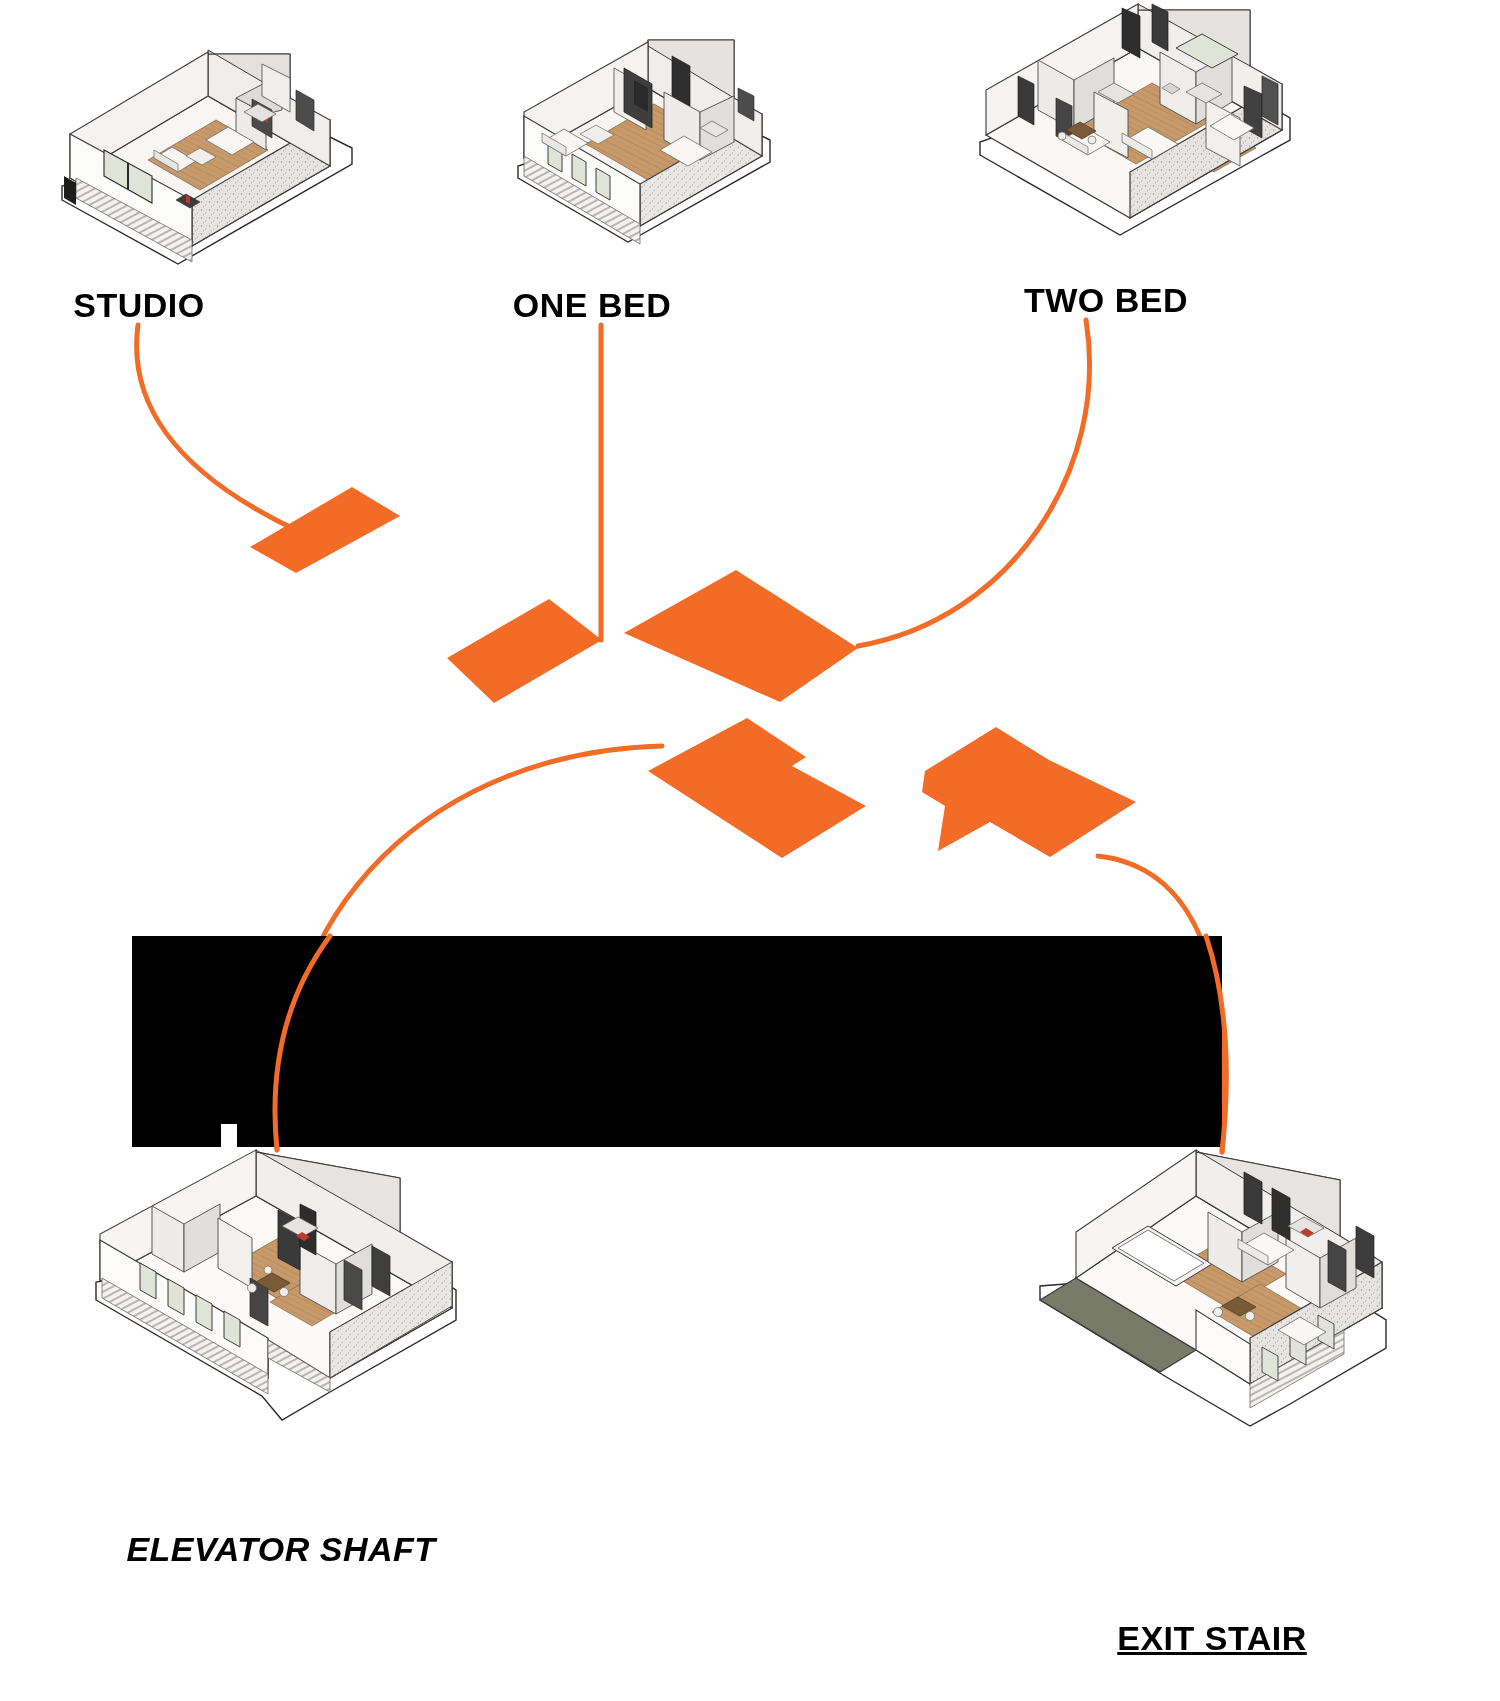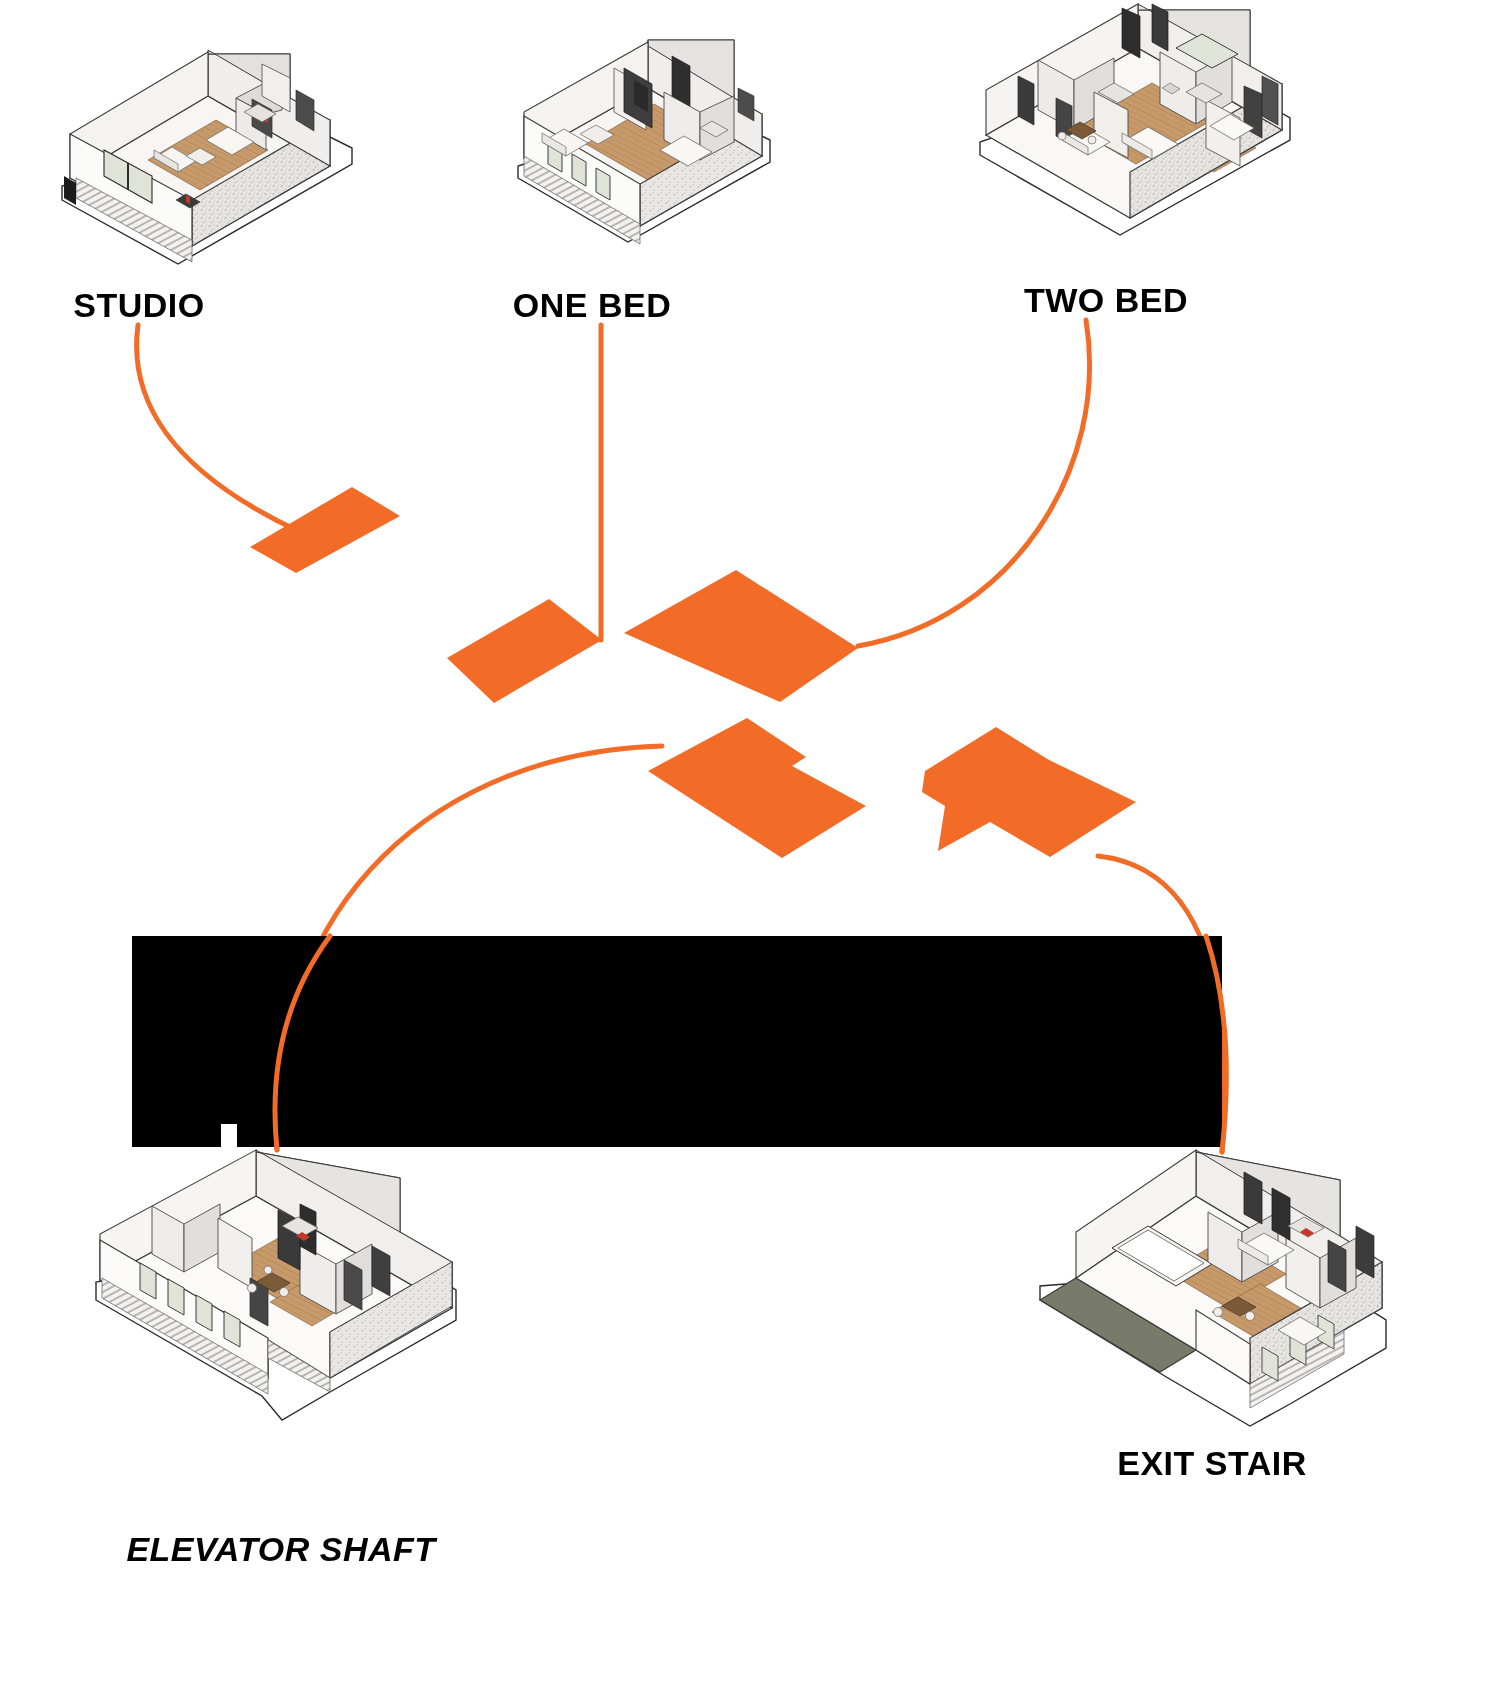--- a/index.html
+++ b/index.html
@@ -352,15 +352,15 @@
   </svg>
 
   <div class="label" style="left:139px; top:286px;">STUDIO</div>
 
   <div class="label" style="left:592px; top:286px;">ONE BED</div>
 
   <div class="label" style="left:1098px; top:281px;margin-left:8px;">TWO BED</div>
 
   <div class="label" style="left:281px; top:1530px;font-style:italic;">ELEVATOR SHAFT</div>
 
-  <div class="label" style="left:1212px; top:1444px;">EXIT STAIR</div>
+  <div class="label" style="left:1212px; top:1619px;text-decoration:underline;">EXIT STAIR</div>
 
 </div>
 
 </body></html>

